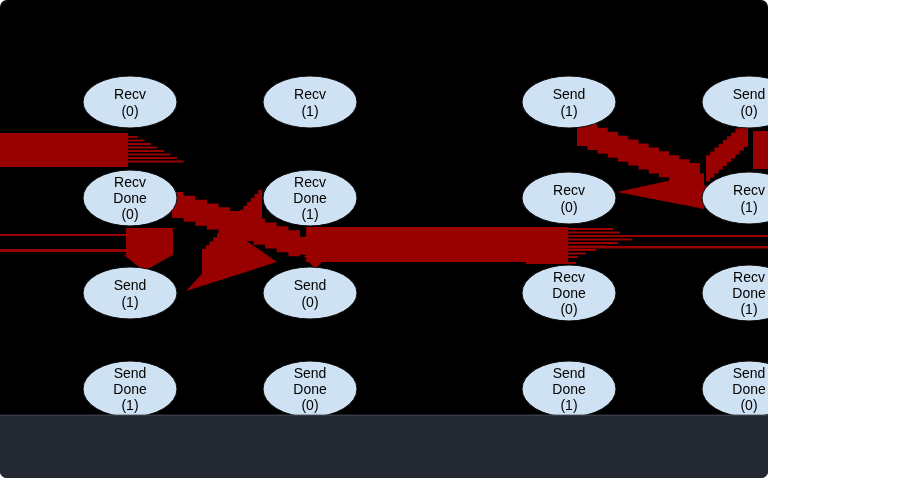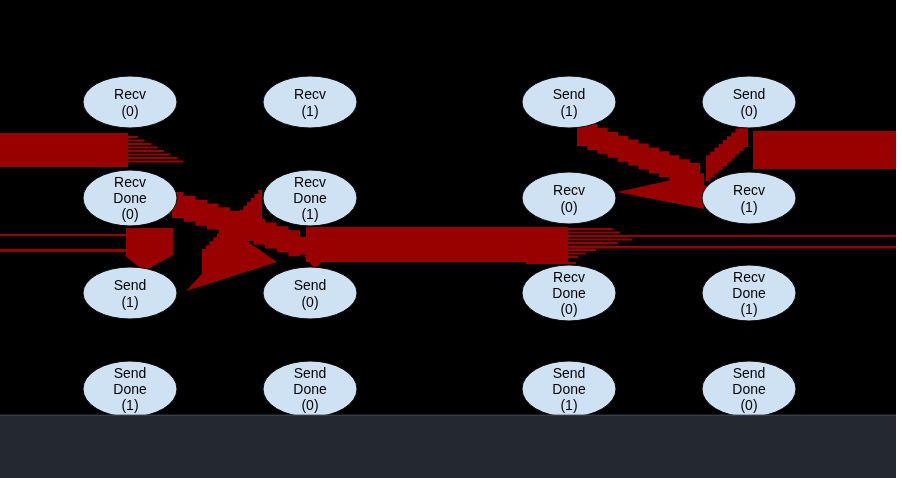--- a/index.html
+++ b/index.html
@@ -3,24 +3,24 @@
 <meta charset="utf-8">
 <style>
   html, body {
     margin: 0;
     padding: 0;
     background: #ffffff;
     font-family: "Liberation Sans", "DejaVu Sans", sans-serif;
   }
   .stage {
     position: relative;
-    width: 896px;
+    width: 768px;
     height: 478px;
     overflow: hidden;
-    border-radius: 0;
+    border-radius: 7px;
     text-align: center;
   }
   .stage svg { display: block; }
   text {
     font-family: "Liberation Sans", "DejaVu Sans", sans-serif;
     font-size: 14px;
   }
 </style>
 </head>
 <body>

